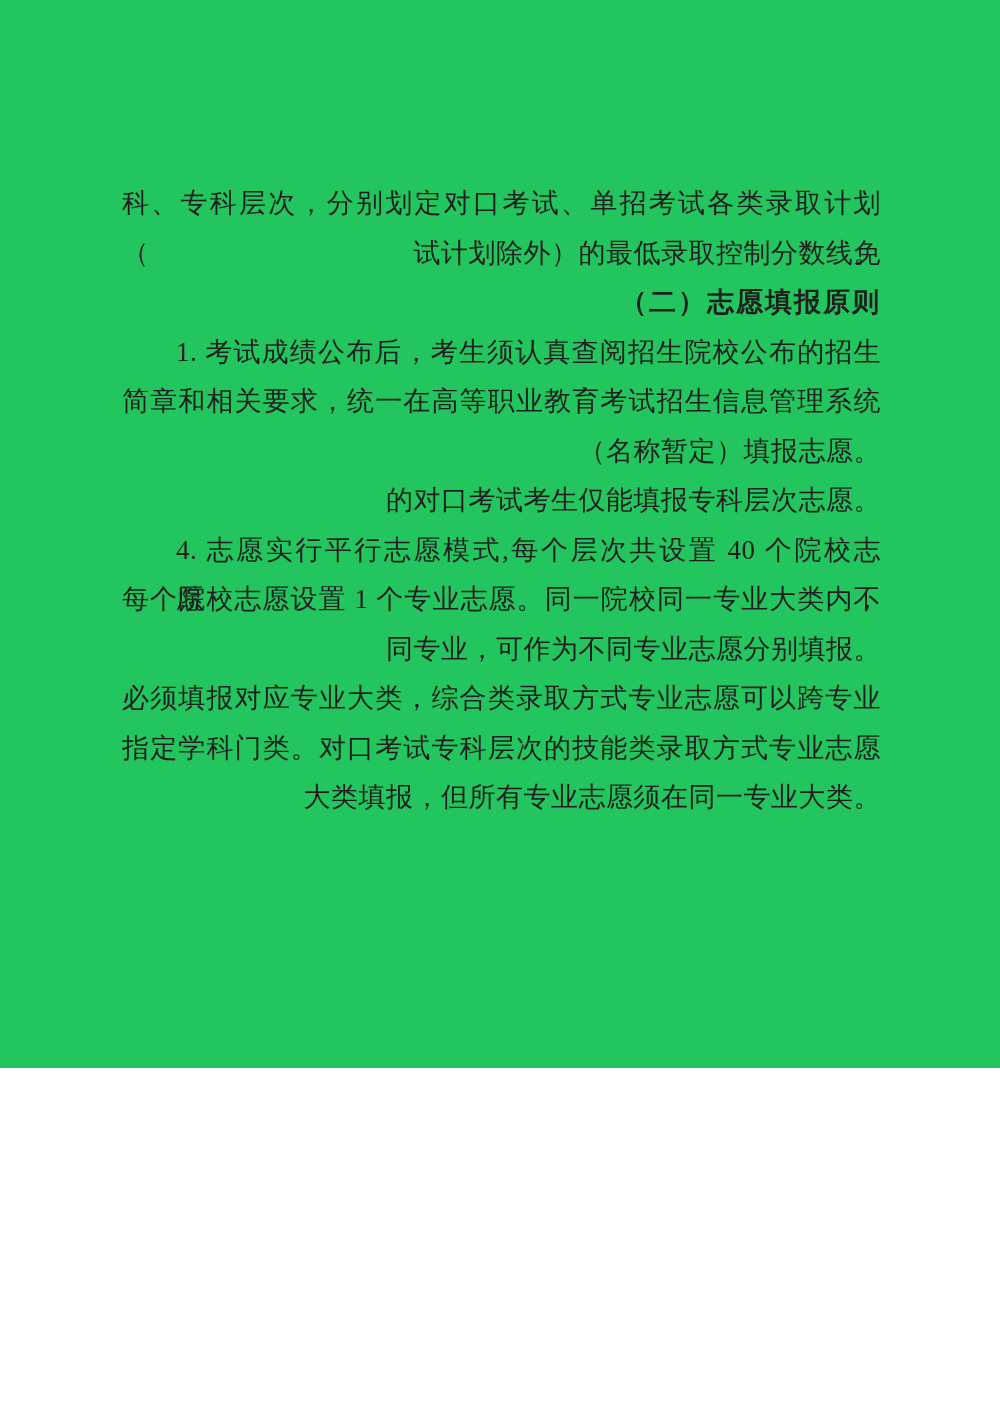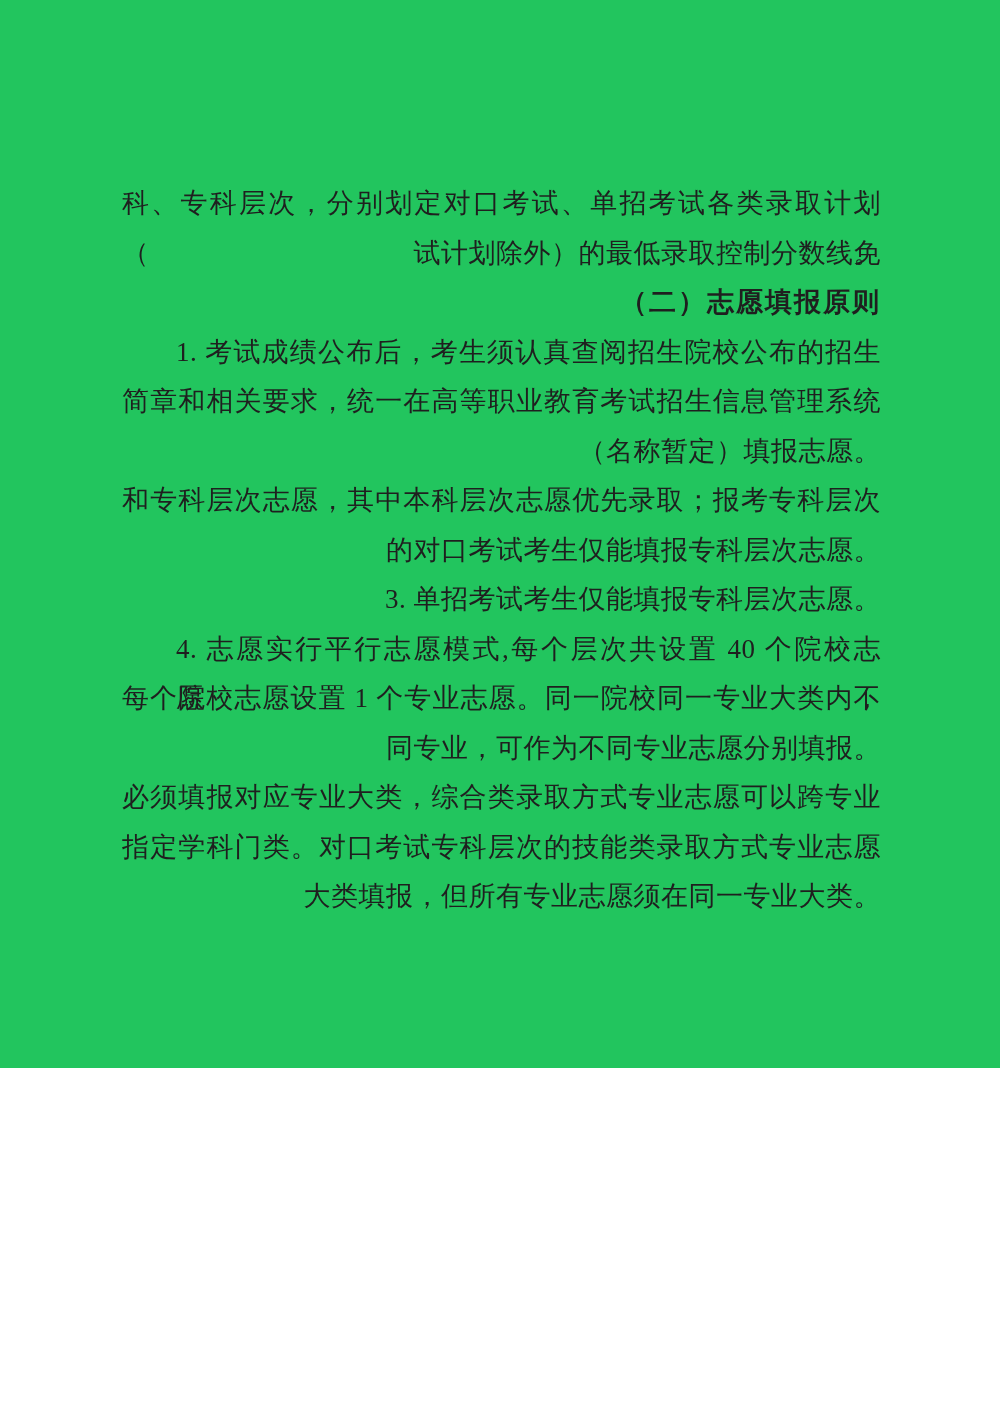--- a/index.html
+++ b/index.html
@@ -64,28 +64,24 @@
       <p class="line first heading">（二）志愿填报原则</p>
     </section>
 
     <section>
       <p class="line first fill">1. 考试成绩公布后，考生须认真查阅招生院校公布的招生</p>
       <p class="line fill">简章和相关要求，统一在高等职业教育考试招生信息管理系统</p>
       <p class="line">（名称暂定）填报志愿。</p>
     </section>
 
     <section>
-      <p class="line fill">和专科层次志愿，其中本科层次志愿优先录取；报考专科层次</p>
       <p class="line">的对口考试考生仅能填报专科层次志愿。</p>
     </section>
 
 
-    <section>
-      <p class="line first">3. 单招考试考生仅能填报专科层次志愿。</p>
-    </section>
 
     <section>
       <p class="line first fill">4. 志愿实行平行志愿模式,每个层次共设置 40 个院校志愿，</p>
       <p class="line fill">每个院校志愿设置 1 个专业志愿。同一院校同一专业大类内不</p>
       <p class="line">同专业，可作为不同专业志愿分别填报。</p>
     </section>
 
     <section>
       <p class="line fill">必须填报对应专业大类，综合类录取方式专业志愿可以跨专业</p>
       <p class="line fill">指定学科门类。对口考试专科层次的技能类录取方式专业志愿</p>

